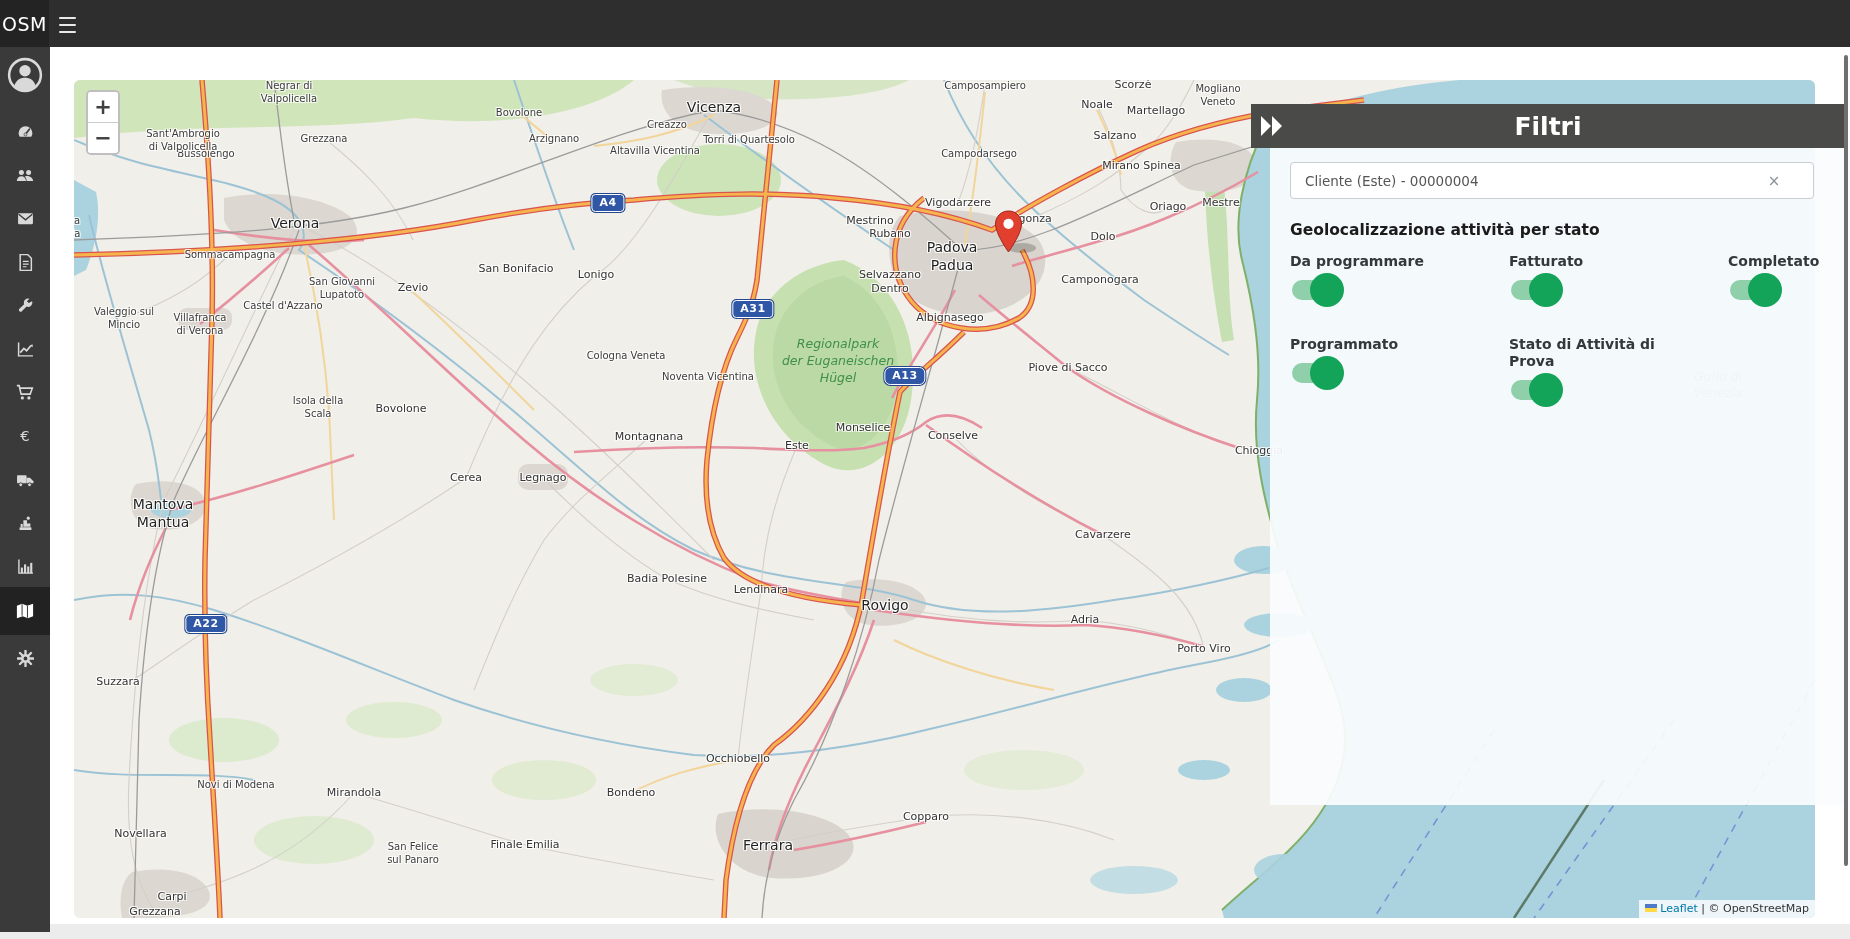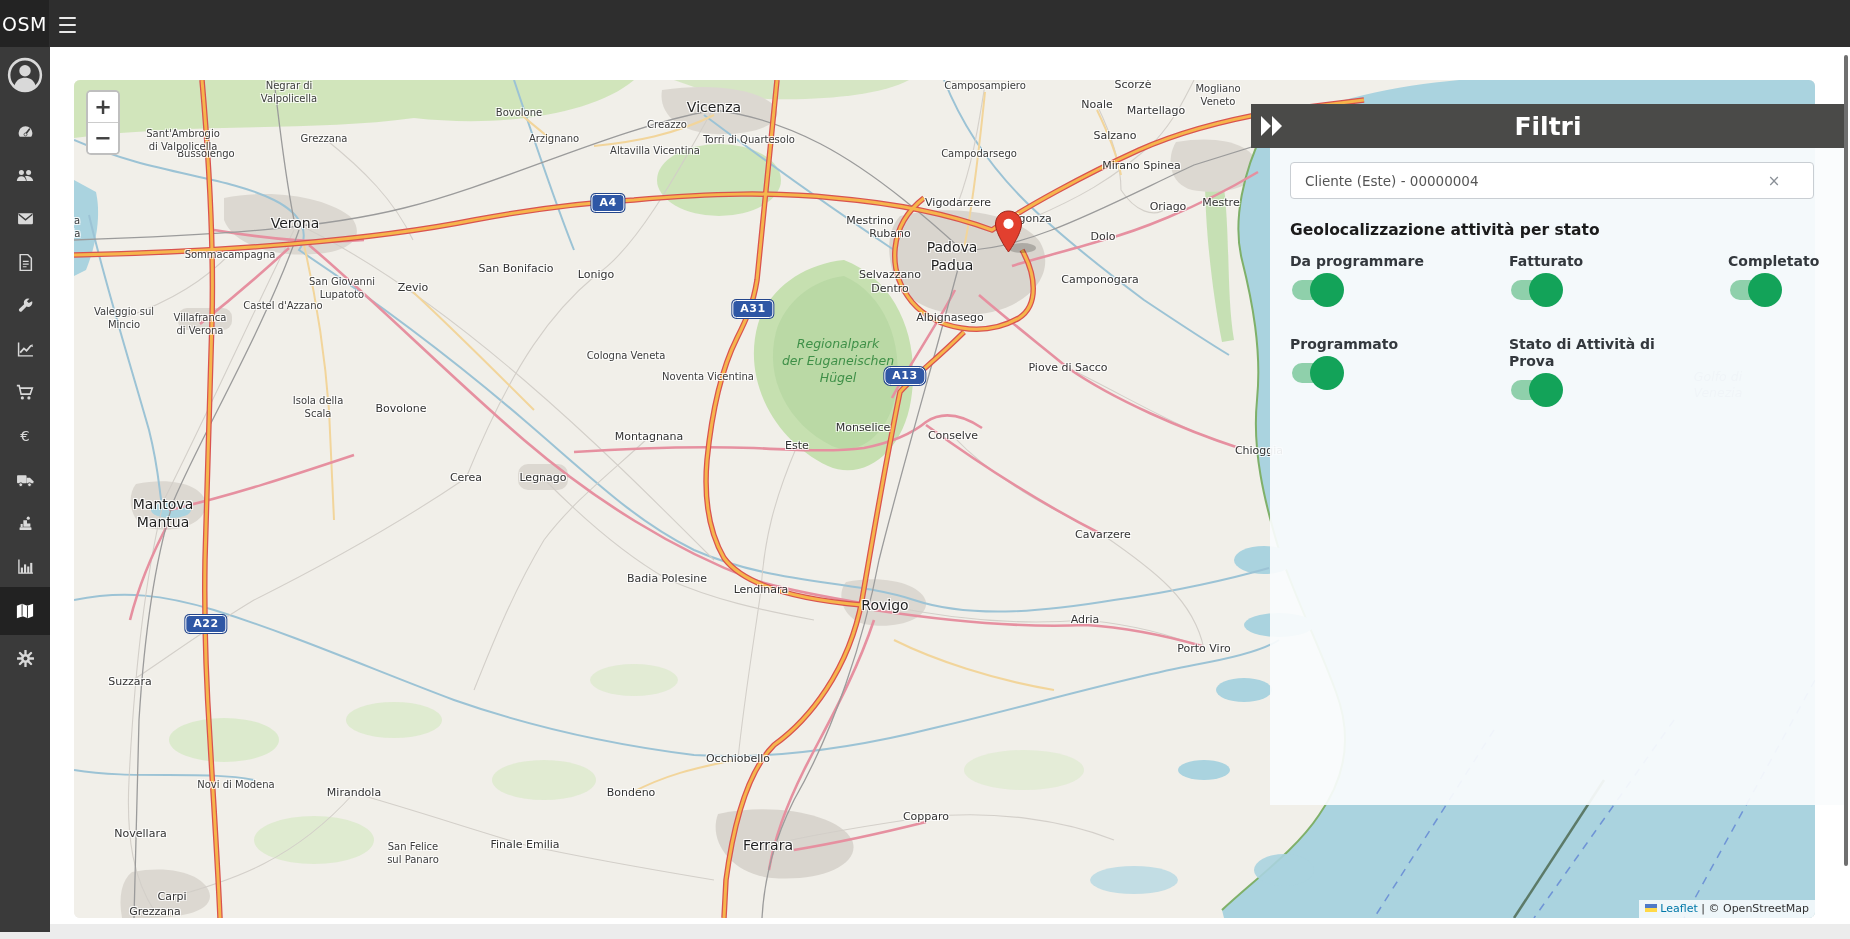--- a/index.html
+++ b/index.html
@@ -365,21 +365,21 @@
         <span class="ml lg" style="left: 640px; top: 27px;">Vicenza</span>
         <span class="ml lg" style="left: 878px; top: 176px;">Padova
 Padua</span>
         <span class="ml lg" style="left: 811px; top: 525px;">Rovigo</span>
         <span class="ml lg" style="left: 694px; top: 765px;">Ferrara</span>
         <span class="ml lg" style="left: 89px; top: 433px;">Mantova
 Mantua</span>
         <span class="ml town" style="left: 98px; top: 817px;">Carpi</span>
         <span class="ml town" style="left: 81px; top: 832px;">Grezzana</span>
         <span class="ml town" style="left: 50px; top: 754px; padding-left: 33px;">Novellara</span>
-        <span class="ml town" style="left: 56px; top: 602px;">Suzzara</span>
+        <span class="ml town" style="left: 44px; top: 602px;">Suzzara</span>
         <span class="ml sm" style="left: 162px; top: 704px;">Novi di Modena</span>
         <span class="ml town" style="left: 280px; top: 713px;">Mirandola</span>
         <span class="ml sm" style="left: 339px; top: 773px;">San Felice
 sul Panaro</span>
         <span class="ml town" style="left: 451px; top: 765px;">Finale Emilia</span>
         <span class="ml town" style="left: 557px; top: 713px;">Bondeno</span>
         <span class="ml town" style="left: 664px; top: 679px;">Occhiobello</span>
         <span class="ml town" style="left: 852px; top: 737px;">Copparo</span>
         <span class="ml town" style="left: 593px; top: 499px;">Badia Polesine</span>
         <span class="ml town" style="left: 687px; top: 510px;">Lendinara</span>

